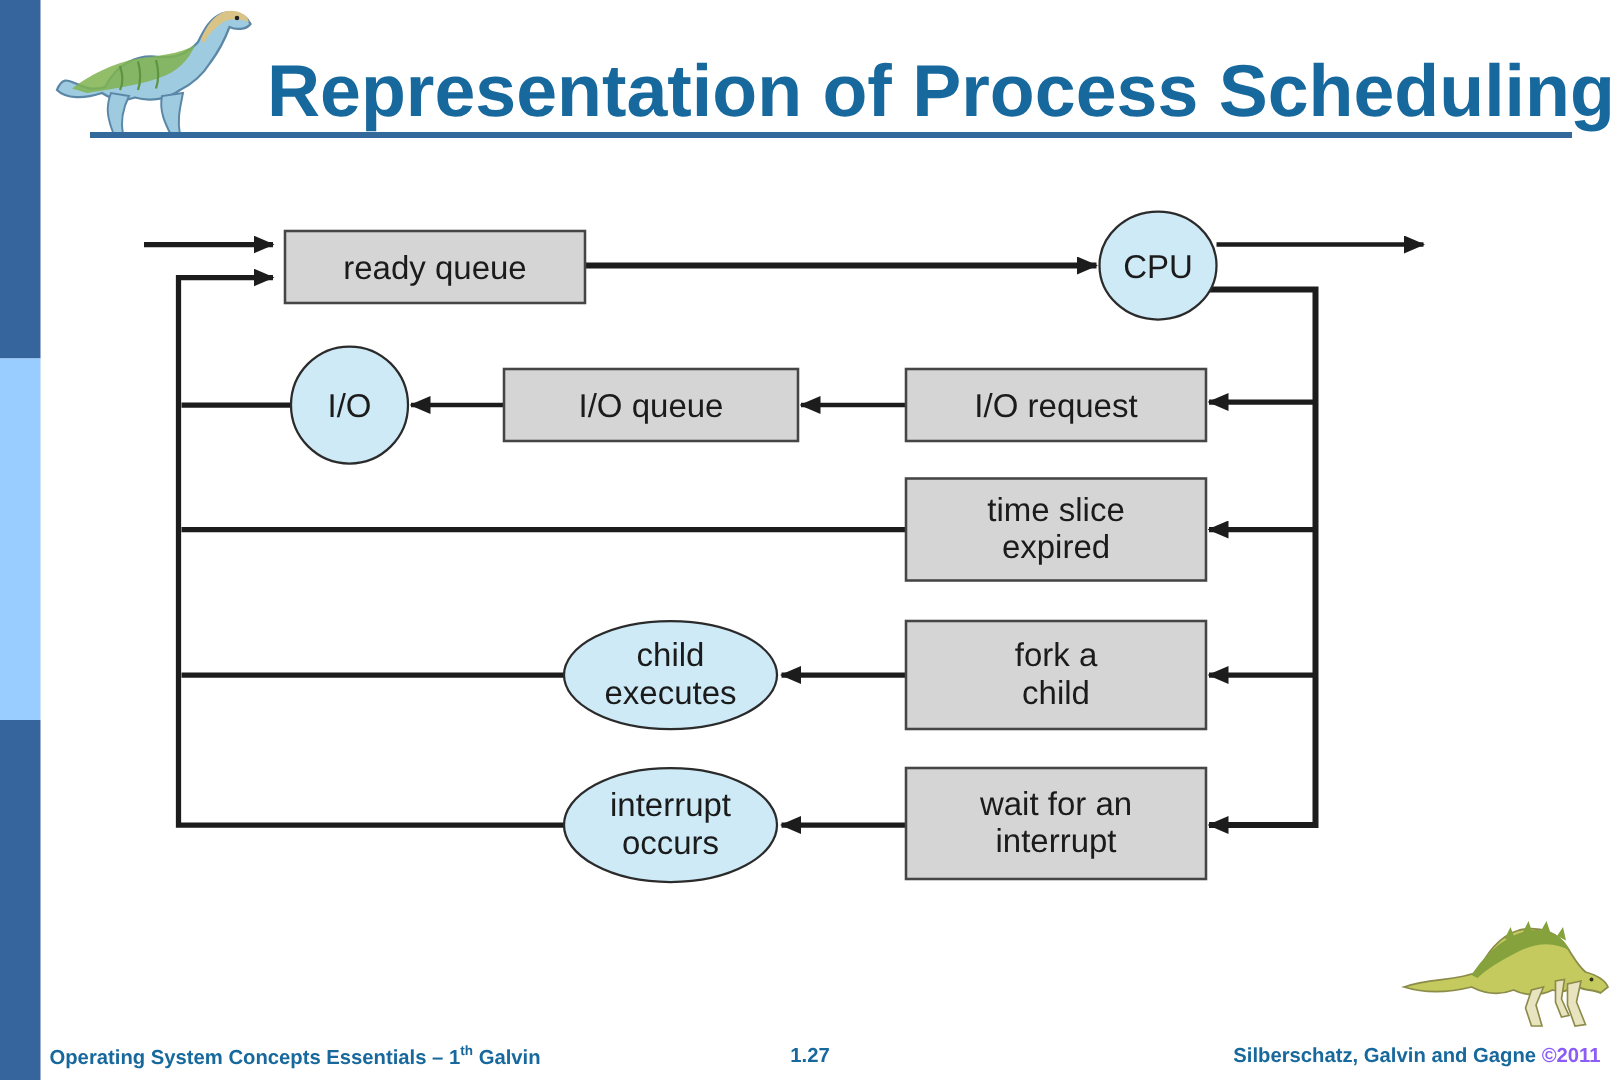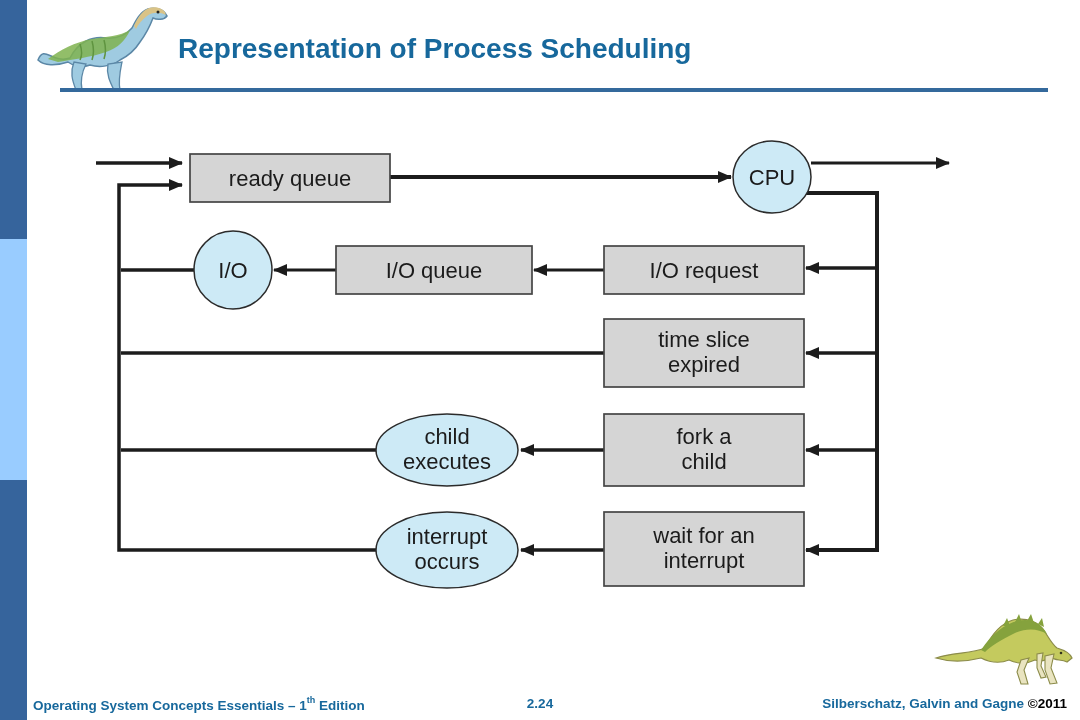--- a/index.html
+++ b/index.html
@@ -4,39 +4,39 @@
 <style>
   html,body{margin:0;padding:0;background:#ffffff;}
   .slide{position:relative;width:1080px;height:720px;background:#ffffff;overflow:hidden;
          font-family:"Liberation Sans",sans-serif;}
   
   .bar{position:absolute;left:0;width:27px;}
   .bar-top{top:0;height:239px;background:#36649c;}
   .bar-mid{top:239px;height:241px;background:#99ccff;}
   .bar-bot{top:480px;height:240px;background:#36649c;}
   
-  .title{position:absolute;left:178px;top:33px;margin:0;font-size:28px;font-weight:bold;
+  .title{position:absolute;left:178px;top:33px;margin:0;font-size:49px;font-weight:bold;
          color:#17689c;white-space:nowrap;letter-spacing:0px;}
   .title-rule{position:absolute;left:60px;top:88px;width:988px;height:4px;background:#34699c;}
   .logo{position:absolute;left:30px;top:2px;}
   
   .diagram{position:absolute;left:0;top:0;}
   .diagram path.edge{fill:none;stroke:#1c1c1c;}
   .diagram text{font-family:"Liberation Sans",sans-serif;font-size:22px;fill:#1b1b1b;
                 text-anchor:middle;}
   .diagram rect{stroke:#454545;stroke-width:1.7;}
   .diagram ellipse{stroke:#2b2b2b;stroke-width:1.5;}
   
   .footer{position:absolute;top:696px;font-size:13.5px;font-weight:bold;color:#17689c;
           white-space:nowrap;}
   .footer-left{left:33px;}
   .footer-page{left:480px;width:120px;text-align:center;}
   .footer-right{right:13px;}
   .footer sup{font-size:9px;position:relative;top:-1px;text-align:center;}
-  .copy{color:#000000;}
+  .copy{color:#8b5cf6;}
   .corner-dino{position:absolute;left:933px;top:598px;}
 </style>
 </head>
 <body>
 
 <div class="slide">
 
   <div class="bar bar-top"></div>
   <div class="bar bar-mid"></div>
   <div class="bar bar-bot"></div>
@@ -127,20 +127,20 @@
              C68,42 58,48 52,54 Z" fill="#85a23d"></path>
     <path d="M70,28 L74,20 L77,28 Z M82,24 L86,16 L89,25 Z M94,23 L98,16 L101,25 Z
              M105,26 L109,20 L111,29 Z" fill="#85a23d"></path>
     <path d="M88,62 L84,74 L88,86 L95,86 L91,72 L96,60 Z" fill="#e9e4c0" stroke="#8c8c4a" stroke-width="1.1"></path>
     <path d="M112,58 L112,72 L117,86 L124,85 L118,70 L121,56 Z" fill="#e9e4c0" stroke="#8c8c4a" stroke-width="1.1"></path>
     <path d="M104,56 L104,70 L108,80 L113,79 L108,68 L110,55 Z" fill="#e9e4c0" stroke="#8c8c4a" stroke-width="1.1"></path>
     <circle cx="128" cy="55" r="1.3" fill="#33331f"></circle>
   </svg>
 
   <div class="footer footer-left">
-    <span>Operating System Concepts Essentials – 1</span><sup>th</sup><span> Edition</span>
+    <span>Operating System Concepts Essentials – 1</span><sup>th</sup><span> Galvin</span>
   </div>
-  <div class="footer footer-page">2.24</div>
+  <div class="footer footer-page">1.27</div>
   <div class="footer footer-right">
     <span>Silberschatz, Galvin and Gagne </span><span class="copy">©2011</span>
   </div>
 
 </div>
 
 </body></html>

